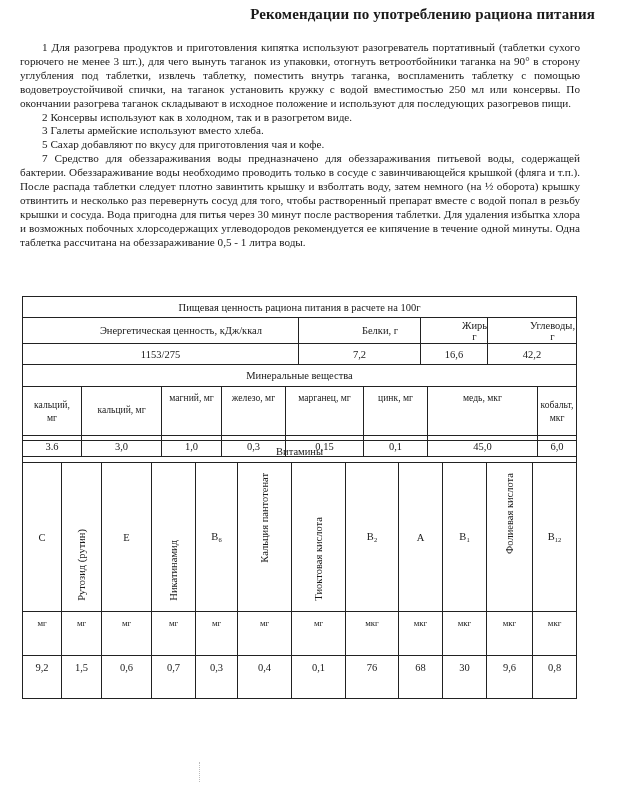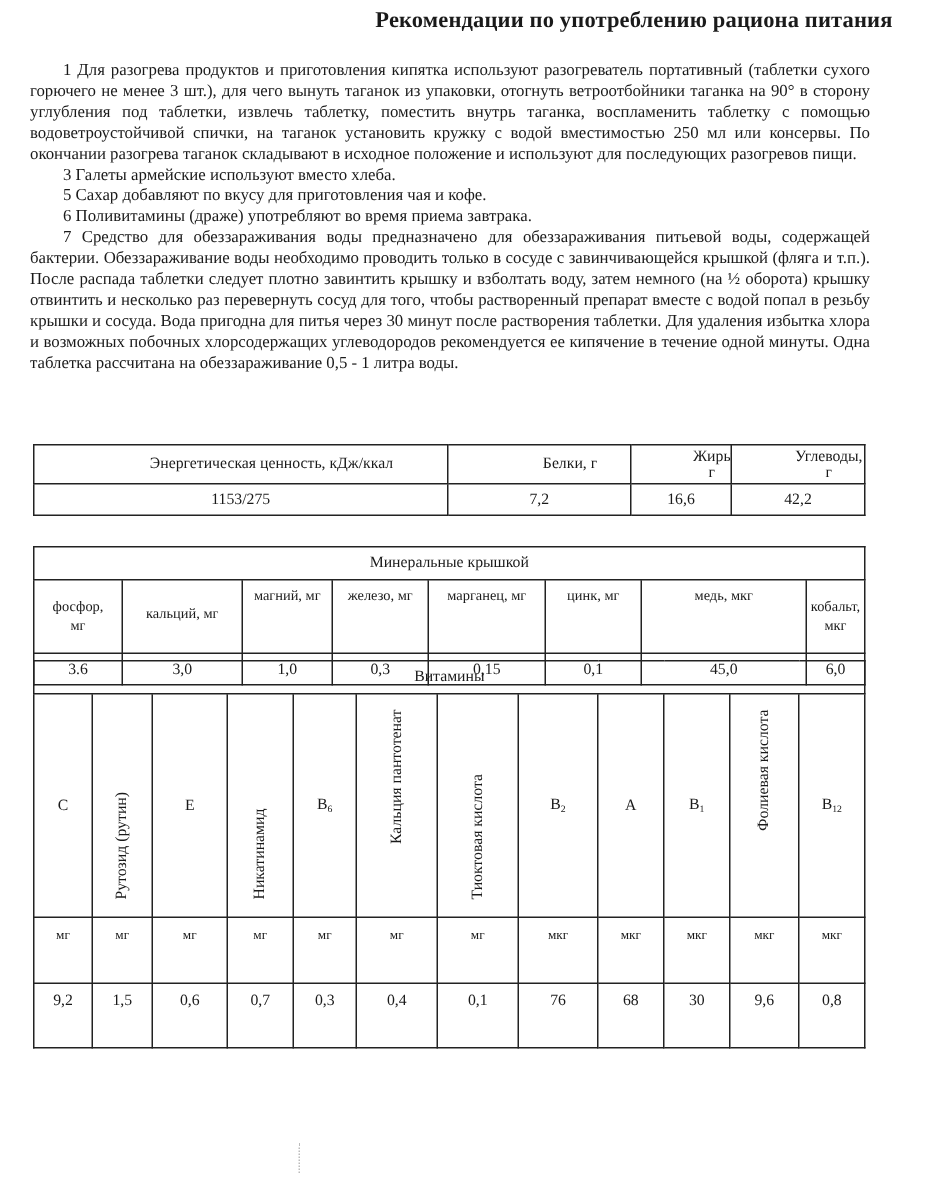--- a/index.html
+++ b/index.html
@@ -49,34 +49,37 @@
   .artifact { position: absolute; left: 199px; top: 762px; width: 3px; height: 20px;
     border-left: 1px dotted #bbb; }
 </style>
 </head>
 <body>
 
 <div class="title">Рекомендации по употреблению рациона питания</div>
 
 <div class="body-text">
   <p class="block">1 Для разогрева продуктов и приготовления кипятка используют разогреватель портативный (таблетки сухого горючего не менее 3 шт.), для чего вынуть таганок из упаковки, отогнуть ветроотбойники таганка на 90° в сторону углубления под таблетки, извлечь таблетку, поместить внутрь таганка, воспламенить таблетку с помощью водоветроустойчивой спички, на таганок установить кружку с водой вместимостью 250 мл или консервы. По окончании разогрева таганок складывают в исходное положение и используют для последующих разогревов пищи.</p>
+  <p>2 Консервы используют как в холодном, так и в разогретом виде.</p>
   <p>3 Галеты армейские используют вместо хлеба.</p>
   <p>5 Сахар добавляют по вкусу для приготовления чая и кофе.</p>
-  <p>6 Поливитамины (драже) употребляют во время приема завтрака.</p>
   <p class="block">7 Средство для обеззараживания воды предназначено для обеззараживания питьевой воды, содержащей бактерии. Обеззараживание воды необходимо проводить только в сосуде с завинчивающейся крышкой (фляга и т.п.). После распада таблетки следует плотно завинтить крышку и взболтать воду, затем немного (на ½ оборота) крышку отвинтить и несколько раз перевернуть сосуд для того, чтобы растворенный препарат вместе с водой попал в резьбу крышки и сосуда. Вода пригодна для питья через 30 минут после растворения таблетки. Для удаления избытка хлора и возможных побочных хлорсодержащих углеводородов рекомендуется ее кипячение в течение одной минуты.  Одна таблетка рассчитана на обеззараживание 0,5 - 1 литра воды.</p>
 </div>
 
 <table class="nut" id="t1">
   <colgroup>
       <col style="width:276px">
       <col style="width:122px">
       <col style="width:67px">
       <col style="width:89px">
     </colgroup>
   <tbody>
+      <tr class="r1">
+    <td colspan="4">Пищевая ценность рациона питания в расчете на 100г</td>
+  </tr>
   <tr class="r2">
     <td>Энергетическая ценность, кДж/ккал</td>
     <td>Белки, г</td>
     <td>Жиры, г</td>
     <td>Углеводы, г</td>
   </tr>
   <tr class="r3">
     <td>1153/275</td>
     <td>7,2</td>
     <td>16,6</td>
@@ -91,24 +94,24 @@
       <col style="width:80px">
       <col style="width:60px">
       <col style="width:64px">
     <col style="width:78px">
       <col style="width:64px">
       <col style="width:110px">
       <col style="width:39px">
   </colgroup>
   <tbody>
       <tr class="r1">
-    <td colspan="8">Минеральные крышкой</td>
+    <td colspan="8">Минеральные вещества</td>
   </tr>
   <tr class="r2" id="mineral-headers">
-        <td><span>фосфор,</span><br><span>мг</span></td>
+        <td><span>кальций,</span><br><span>мг</span></td>
         <td style="vertical-align: top; padding-top: 16px;"><span>кальций, мг</span></td>
         <td style="vertical-align: top; padding-top: 4px;"><span>магний, мг</span></td>
         <td style="vertical-align: top; padding-top: 4px;"><span>железо, мг</span></td>
         <td style="vertical-align: top; padding-top: 4px;"><span>марганец, мг</span></td>
         <td style="vertical-align: top; padding-top: 4px;"><span>цинк, мг</span></td>
         <td style="vertical-align: top; padding-top: 4px; margin-top: 28px;"><span>медь, мкг</span></td>
         <td><span>кобальт,</span><br><span>мкг</span></td>
       </tr>
   <tr class="r3" id="mineral-values">
         <td>3.6</td>

